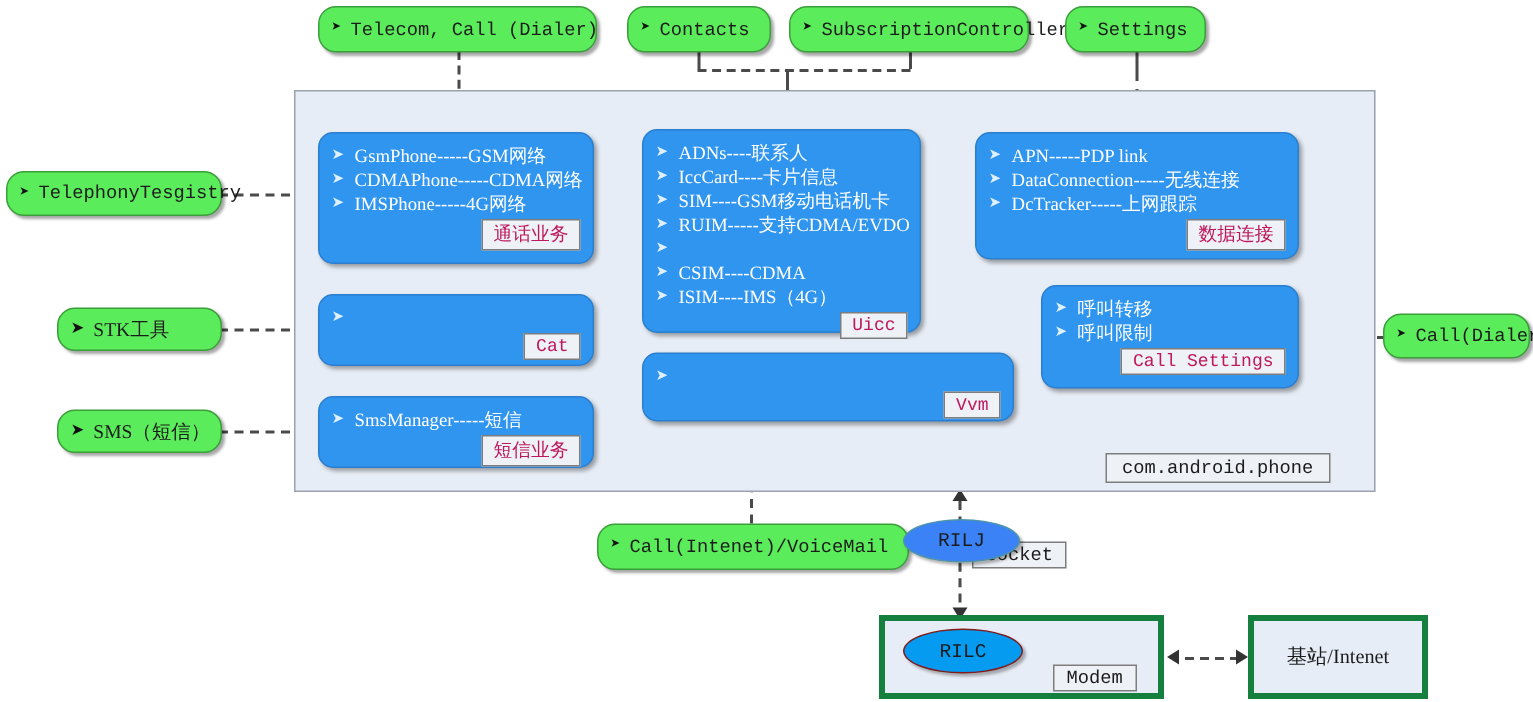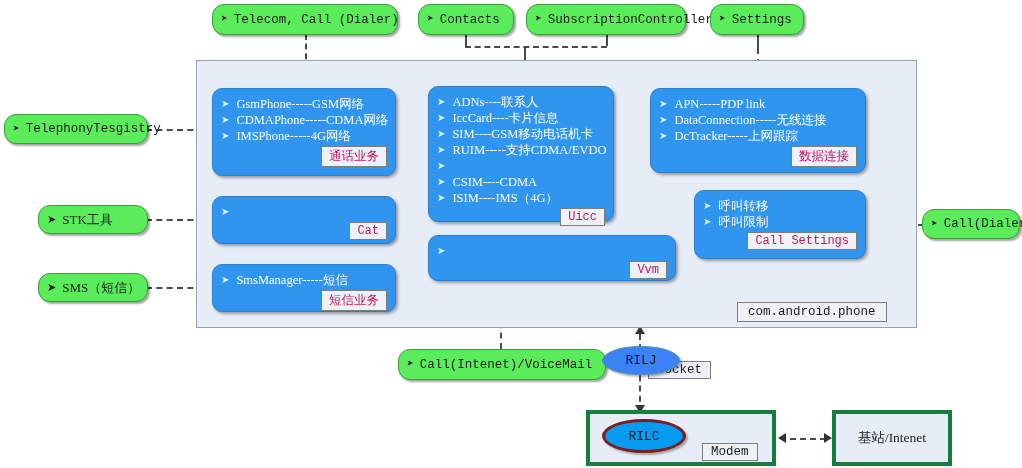--- a/index.html
+++ b/index.html
@@ -61,21 +61,21 @@
 
   
   .ellipse{
     position:absolute;display:flex;align-items:center;justify-content:center;
     border-radius:50%/50%;
     font-family:"Liberation Mono","DejaVu Sans Mono",monospace;
     font-size:13px;color:#1b1b1b;
     box-shadow:2px 2px 2px rgba(0,0,0,.3);
   }
   #rilj{left:602px;top:298px;width:76px;height:27px;background:#3b82f6;border:1px solid #4e94a8;margin-top:48px;}
-  #rilc{left:602px;top:419px;width:78px;height:28px;background:#049bf0;border:3px solid #7f1d1d;}
+  #rilc{left:602px;top:419px;width:78px;height:28px;background:#049bf0;border:1px solid #7f1d1d;}
 
   
   .plainbox{
     position:absolute;background:#e7edf6;border:4px solid #15803d;box-sizing:border-box;
   }
   #modem-box{left:586px;top:410px;width:190px;height:56px;}
   #inet-box{left:832px;top:410px;width:120px;height:56px;
     display:flex;align-items:center;justify-content:center;
     font-size:13.5px;color:#1b1b1b;}
 

